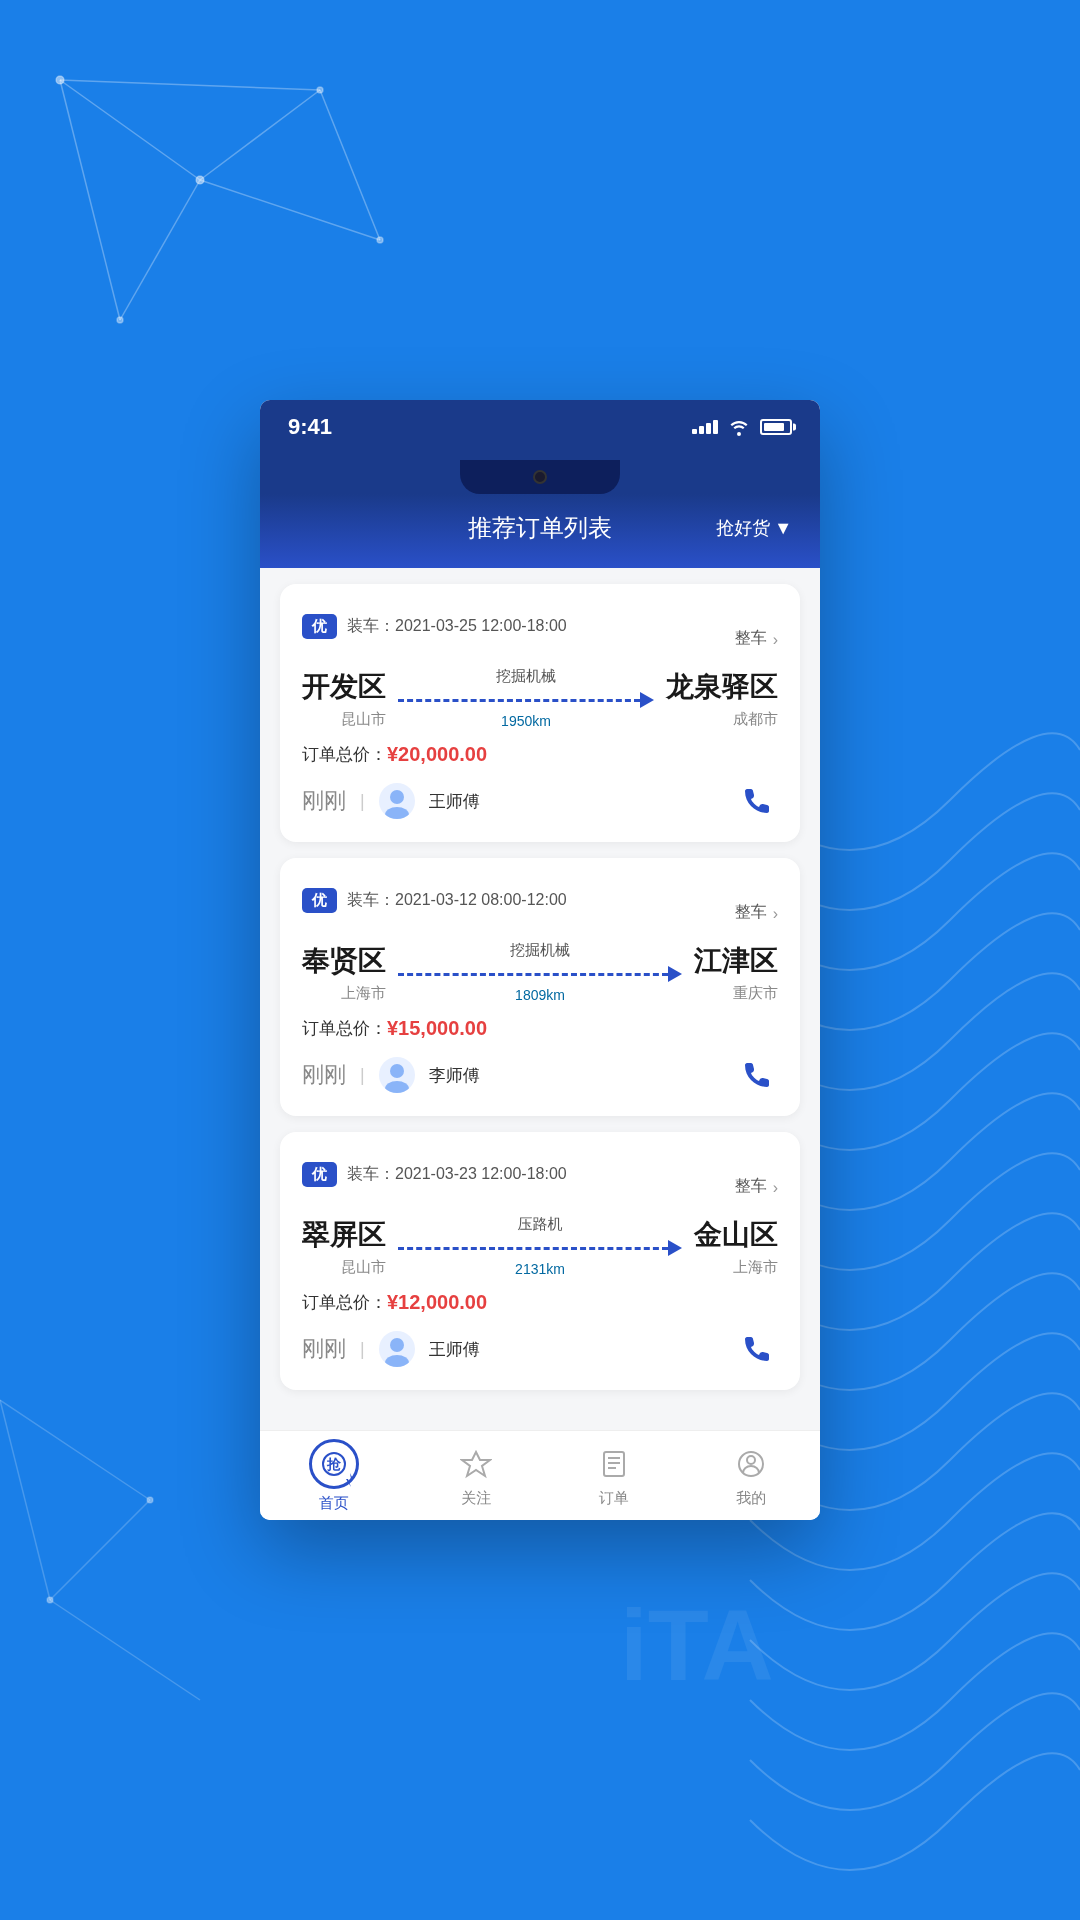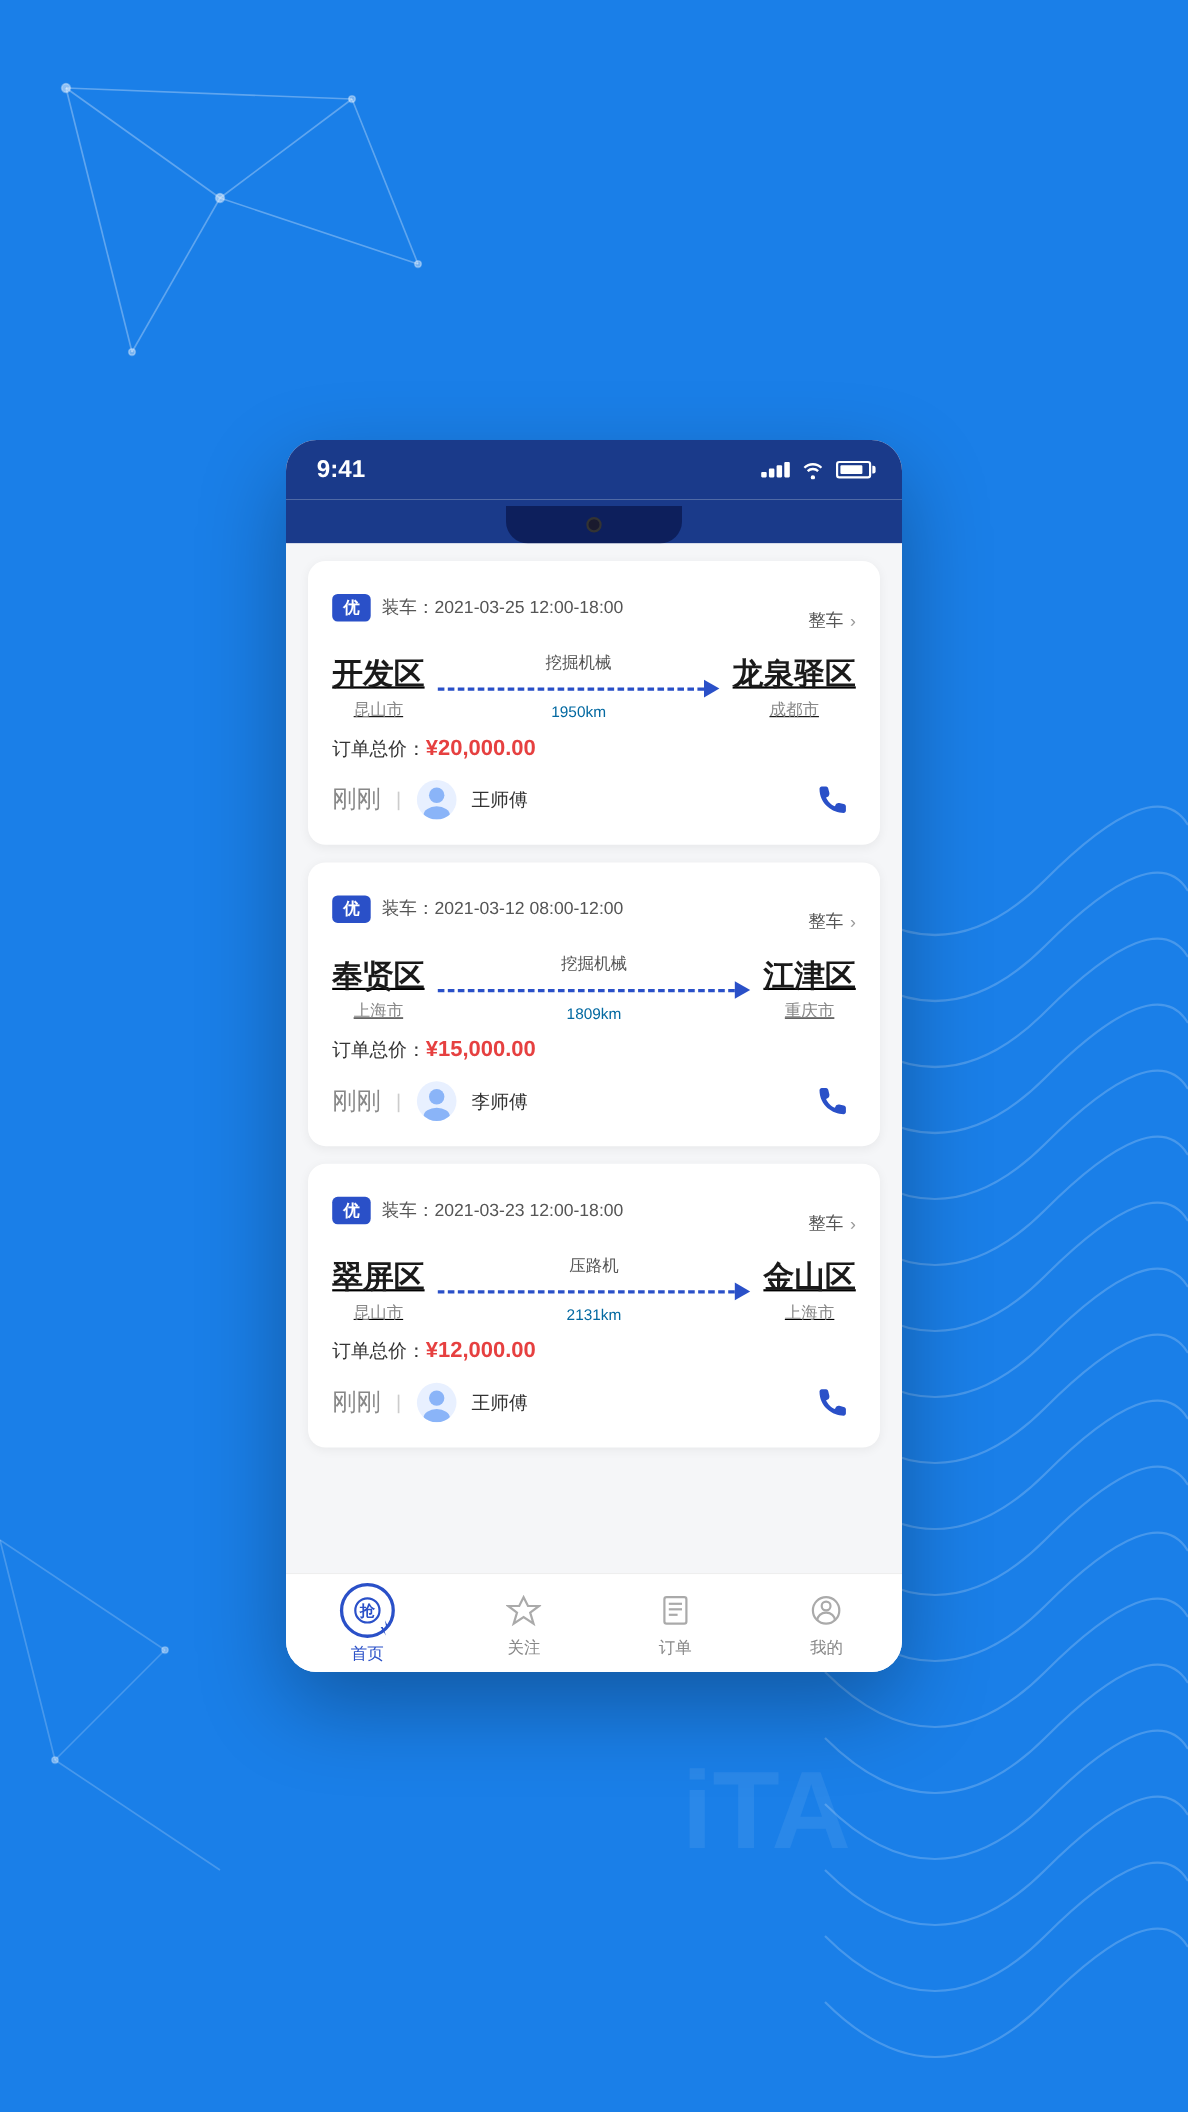--- a/index.html
+++ b/index.html
@@ -22,21 +22,21 @@
       top: 0; left: 0;
       width: 100%; height: 100%;
       pointer-events: none;
     }
 
     
     .phone-frame {
       width: 560px;
       height: 1120px;
       background: white;
-      border-radius: 28px;
+      border-radius: 10px;
       box-shadow: 0 30px 80px rgba(0,0,0,0.3);
       overflow: hidden;
       position: relative;
       z-index: 10;
       display: flex;
       flex-direction: column;
     }
 
     
     .status-bar {
@@ -209,23 +209,22 @@
     }
 
     
     .route-section {
       display: flex;
       align-items: center;
       justify-content: space-between;
       margin-bottom: 6px;
     }
     .route-location {
-      text-align: center;
+      text-align: right;
       flex: 0 0 auto;
-      text-decoration: underline;
     }
     .location-name {
       font-size: 28px;
       font-weight: 700;
       color: #1a1a1a;
     }
     .location-city {
       color: #888;
       font-size: 15px;
       margin-top: 4px;
@@ -450,20 +449,29 @@
       </div>
     </div>
   </div>
 
   <div class="notch-area">
     <div class="notch">
       <div class="notch-camera"></div>
     </div>
   </div>
 
+  <div class="app-header">
+    <div class="header-content">
+      <span class="header-title">推荐订单列表</span>
+      <div class="header-filter">
+        <span>抢好货</span>
+        <span>▼</span>
+      </div>
+    </div>
+  </div>
 
   <div class="scroll-content">
 
     <div class="order-card">
       <div class="card-header">
         <div class="card-header-left">
           <span class="priority-badge">优</span>
           <span class="load-time">装车：2021-03-25 12:00-18:00</span>
         </div>
         <div class="card-header-right">

